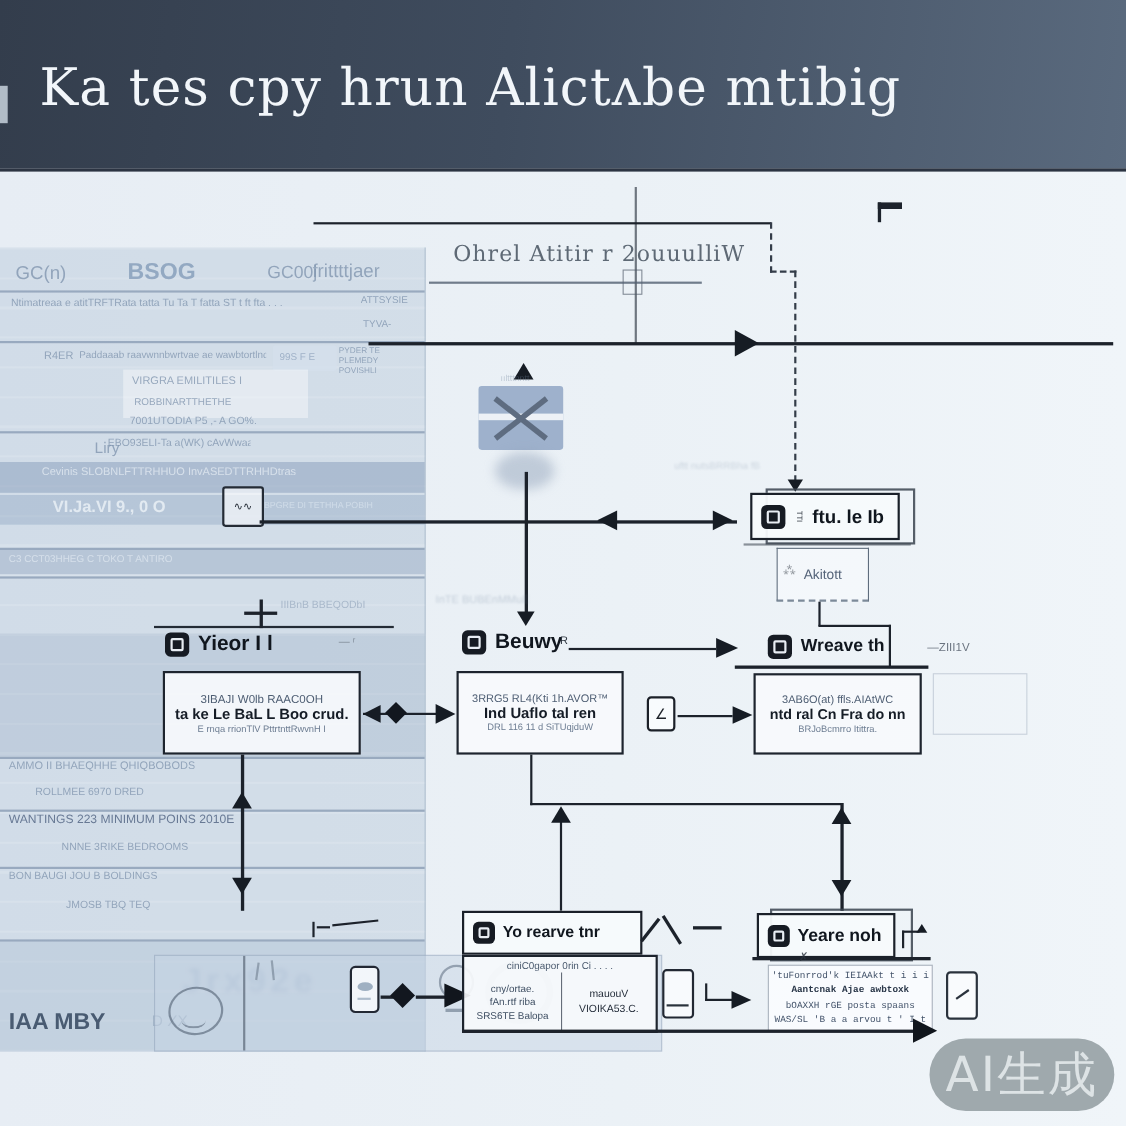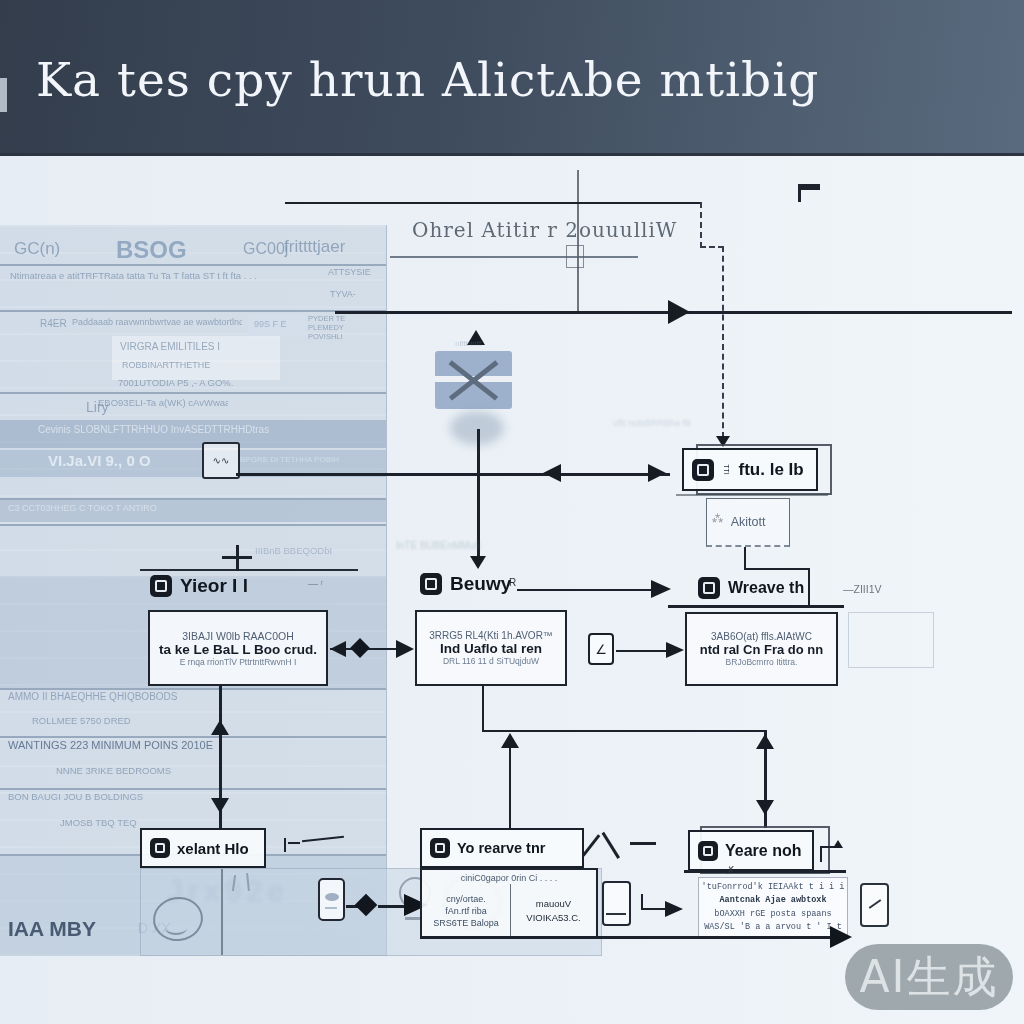--- a/index.html
+++ b/index.html
@@ -85,21 +85,21 @@
   <div class="sep" style="left:0;top:310px;width:386px;height:2px;"></div>
   <div class="sep" style="left:0;top:392px;width:386px;height:1.5px;"></div>
   <div class="sep" style="left:0;top:498px;width:386px;height:1.5px;"></div>
   <div class="sep" style="left:0;top:524px;width:386px;height:1.5px;"></div>
   <div class="sep" style="left:0;top:688px;width:386px;height:1.5px;"></div>
   <div class="sep" style="left:0;top:736px;width:386px;height:1.5px;"></div>
   <div class="sep" style="left:0;top:788px;width:386px;height:1.5px;"></div>
   <div class="sep" style="left:0;top:854px;width:386px;height:2px;"></div>
 
   <div class="gt" style="left:14px;top:239px;font-size:17px;">GC(n)</div>
-  <div class="gt" style="left:116px;top:236px;font-size:24px;font-weight:bold;color:#7f98b6;filter:blur(.4px);">BSOG</div>
+  <div class="gt" style="left:116px;top:236px;font-size:21px;font-weight:bold;color:#7f98b6;filter:blur(.4px);">BSOG</div>
   <div class="gt" style="left:243px;top:240px;font-size:16px;">GC00j</div>
   <div class="gt" style="left:284px;top:237px;font-size:17px;">frittttjaer</div>
 
   <div class="gt" style="left:10px;top:270px;font-size:9.5px;max-width:312px;">Ntimatreaa e atitTRFTRata tatta Tu Ta T fatta ST t ft fta . . .</div>
   <div class="gt" style="left:328px;top:267px;font-size:9px;">ATTSYSIE</div>
   <div class="gt" style="left:330px;top:289px;font-size:9px;">TYVA-</div>
   <div class="gt" style="left:40px;top:318px;font-size:10px;">R4ER</div>
   <div class="gt" style="left:72px;top:317px;font-size:9px;max-width:170px;">Paddaaab raavwnnbwrtvae ae  wawbtortlnd a)</div>
   <div class="chip" style="left:248px;top:314px;width:58px;height:23px;"></div>
   <div class="gt" style="left:254px;top:319px;font-size:9px;color:#8fa3bd;">99S F E</div>
@@ -109,21 +109,21 @@
   <div class="gt" style="left:122px;top:360px;font-size:9px;">ROBBINARTTHETHE</div>
   <div class="gt" style="left:118px;top:377px;font-size:9.5px;">7001UTODIA P5 ,- A GO%.</div>
   <div class="gt" style="left:62px;top:399px;font-size:14px;padding-left:24px;">Liry</div>
   <div class="gt" style="left:98px;top:397px;font-size:9.5px;max-width:130px;">EBO93ELI-Ta a(WK)   cAvWwaa</div>
   <div class="gt" style="left:38px;top:424px;font-size:10px;color:#e6edf4;opacity:.75;">Cevinis    SLOBNLFTTRHHUO    InvASEDTTRHHDtras</div>
   <div class="gt" style="left:48px;top:452px;font-size:15px;font-weight:bold;color:#edf3f8;opacity:.8;">VI.Ja.VI  9., 0 O</div>
   <div class="gt" style="left:240px;top:455px;font-size:8px;color:#dfe9f2;opacity:.6;">BPGRE DI TETHHA POBIH</div>
   <div class="gt" style="left:8px;top:503px;font-size:9px;color:#e2eaf2;opacity:.7;">C3 CCT03HHEG C TOKO  T ANTIRO</div>
   <div class="gt" style="left:255px;top:545px;font-size:9.5px;opacity:.5;">IIIBnB BBEQODbI</div>
   <div class="gt" style="left:8px;top:691px;font-size:10px;">AMMO II BHAEQHHE QHIQBOBODS</div>
-  <div class="gt" style="left:32px;top:715px;font-size:9.5px;">ROLLMEE  5750 DRED</div>
+  <div class="gt" style="left:32px;top:715px;font-size:9.5px;">ROLLMEE  6970 DRED</div>
   <div class="gt" style="left:8px;top:739px;font-size:11px;color:#4e6180;opacity:.8;">WANTINGS 223 MINIMUM POINS    2010E</div>
   <div class="gt" style="left:56px;top:765px;font-size:9.5px;">NNNE 3RIKE BEDROOMS</div>
   <div class="gt" style="left:8px;top:791px;font-size:9.5px;">BON BAUGI    JOU B BOLDINGS</div>
   <div class="gt" style="left:60px;top:817px;font-size:9.5px;">JMOSB TBQ TEQ</div>
   <div class="gt" style="left:166px;top:874px;font-size:31px;font-weight:bold;filter:blur(2px);opacity:.4;color:#93a9c4;letter-spacing:4px;">Jrx92e</div>
   <div class="gt" style="left:420px;top:913px;font-size:15px;opacity:.3;filter:blur(1px);">GWV</div>
   <div class="gt" style="left:8px;top:917px;font-size:21px;font-weight:bold;color:#34475f;opacity:.85;filter:blur(.3px);">IAA MBY</div>
   <div class="gt" style="left:138px;top:920px;font-size:14px;opacity:.45;">D XX</div>
 
   <div class="vl" style="left:577px;top:170px;height:143px;width:1.5px;background:#39424d;opacity:.7;"></div>
@@ -231,24 +231,20 @@
 
   <div class="vl" style="left:482px;top:686px;height:46px;"></div>
   <div class="hl" style="left:482px;top:730px;width:284px;"></div>
   <div class="vl" style="left:764px;top:730px;height:98px;width:2.5px;"></div>
   <div class="tri" style="left:756px;top:734px;border-left:9px solid transparent;border-right:9px solid transparent;border-bottom:15px solid #161c24;"></div>
   <div class="tri" style="left:756px;top:800px;border-left:9px solid transparent;border-right:9px solid transparent;border-top:15px solid #161c24;"></div>
 
   <div class="vl" style="left:509px;top:736px;height:92px;"></div>
   <div class="tri" style="left:501px;top:733px;border-left:9px solid transparent;border-right:9px solid transparent;border-bottom:15px solid #161c24;"></div>
 
-  <div class="hbox" style="left:140px;top:828px;width:126px;height:40px;font-size:15px;">
-    <span class="nicon" style="width:20px;height:20px;"></span>
-    <span>xelant Hlo</span>
-  </div>
   <div class="vl" style="left:284px;top:838px;height:14px;"></div>
   <div class="hl" style="left:288px;top:842px;width:12px;"></div>
   <div class="hl" style="left:302px;top:838px;width:42px;transform:rotate(-6deg);"></div>
 
   <div class="subpanel">
     <div style="position:absolute;left:80px;top:0;width:1.5px;height:100%;background:rgba(58,70,86,.55);"></div>
     <div class="ring" style="left:12px;top:28px;width:46px;height:40px;border:2px solid rgba(70,84,102,.55);transform:rotate(-8deg);"></div>
     <div class="ring" style="left:24px;top:52px;width:22px;height:12px;border-bottom:2px solid rgba(70,84,102,.5);"></div>
     <div style="position:absolute;left:92px;top:6px;width:2px;height:16px;background:rgba(70,84,102,.4);transform:rotate(8deg);"></div>
     <div style="position:absolute;left:106px;top:4px;width:2px;height:18px;background:rgba(70,84,102,.4);transform:rotate(-6deg);"></div>

